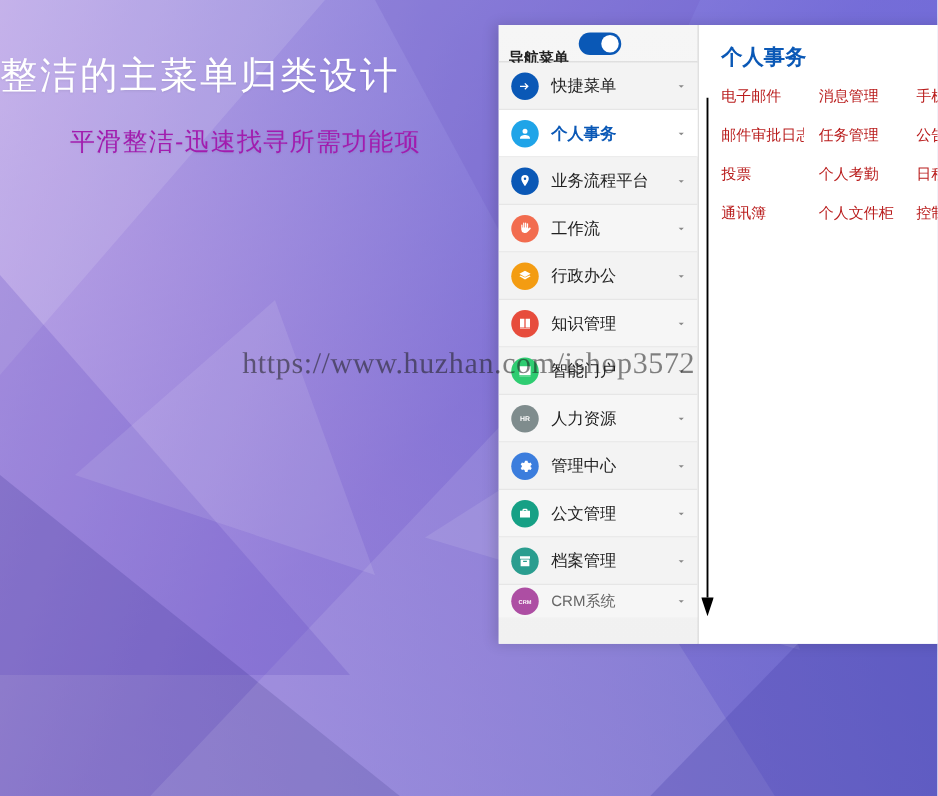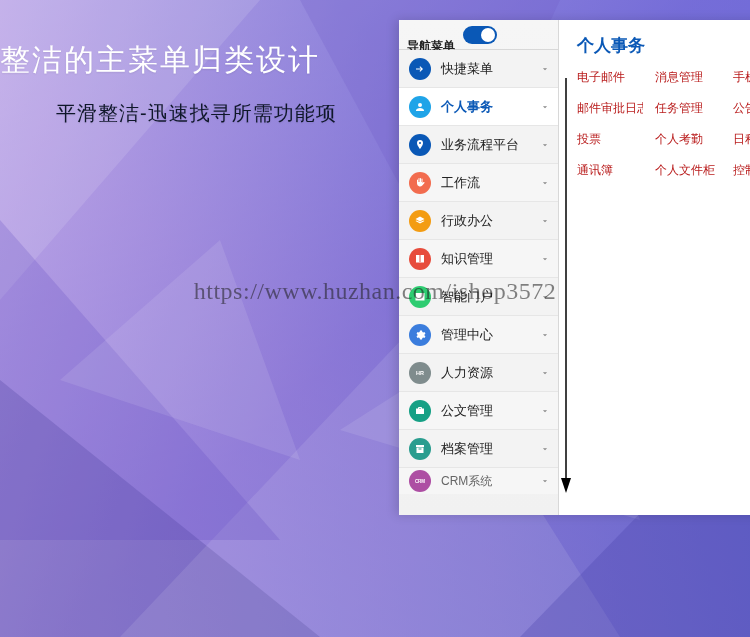--- a/index.html
+++ b/index.html
@@ -12,21 +12,21 @@
       linear-gradient(45deg, #cdb4ea 0%, #a18ad8 40%, #6d6ed0 70%, #6a6edc 100%);
   }
   .bg svg { width: 100%; height: 100%; display: block; }
   .headline {
     position: absolute; left: 0px; top: 40px;
     color: #fff; font-size: 30px; letter-spacing: 2px; font-weight: 400;
     text-shadow: 0 1px 2px rgba(0,0,0,.08);
   }
   .subline {
     position: absolute; left: 56px; top: 100px;
-    color: #0f172a; font-size: 20px; letter-spacing: 1px; font-weight: 300;
+    color: #a21caf; font-size: 20px; letter-spacing: 1px; font-weight: 300;
     text-shadow: 0 1px 2px rgba(0,0,0,.08);
   }
   .panel {
     position: absolute; left: 399px; top: 20px; width: 400px; height: 495px;
     background: #fafafa;
     box-shadow: -3px 0 10px rgba(0,0,0,.15);
     display: flex;
   }
   
   .nav-col {
@@ -205,39 +205,39 @@
             </svg>
           </span>
           <span>智能门户</span>
           <span class="chev">
             <svg viewBox="0 0 24 24">
               <path fill="currentColor" d="M7 10l5 5 5-5z"></path>
             </svg>
           </span>
         </div>
         <div class="nav-item">
+          <span class="ic" style="background: rgb(127, 140, 141);">
+            <svg viewBox="0 0 24 24">
+              <text x="12" y="16" text-anchor="middle" font-size="11" font-weight="700" fill="currentColor" font-family="Arial">HR</text>
+            </svg>
+          </span>
+          <span>人力资源</span>
+          <span class="chev">
+            <svg viewBox="0 0 24 24">
+              <path fill="currentColor" d="M7 10l5 5 5-5z"></path>
+            </svg>
+          </span>
+        </div>
+        <div class="nav-item">
           <span class="ic" style="background: rgb(59, 125, 221);">
             <svg viewBox="0 0 24 24">
               <path fill="currentColor" d="M12 8a4 4 0 1 0 4 4 4 4 0 0 0-4-4zm9 4a7 7 0 0 0-.1-1l2-1.6-2-3.4-2.4 1a7 7 0 0 0-1.8-1L16 3h-4l-.7 2.9a7 7 0 0 0-1.8 1l-2.4-1-2 3.4L7 11a7 7 0 0 0 0 2l-2 1.6 2 3.4 2.4-1a7 7 0 0 0 1.8 1L12 21h4l.7-2.9a7 7 0 0 0 1.8-1l2.4 1 2-3.4-2-1.6a7 7 0 0 0 .1-1z"></path>
             </svg>
           </span>
           <span>管理中心</span>
-          <span class="chev">
-            <svg viewBox="0 0 24 24">
-              <path fill="currentColor" d="M7 10l5 5 5-5z"></path>
-            </svg>
-          </span>
-        </div>
-        <div class="nav-item">
-          <span class="ic" style="background: rgb(127, 140, 141);">
-            <svg viewBox="0 0 24 24">
-              <text x="12" y="16" text-anchor="middle" font-size="11" font-weight="700" fill="currentColor" font-family="Arial">HR</text>
-            </svg>
-          </span>
-          <span>人力资源</span>
           <span class="chev">
             <svg viewBox="0 0 24 24">
               <path fill="currentColor" d="M7 10l5 5 5-5z"></path>
             </svg>
           </span>
         </div>
         <div class="nav-item">
           <span class="ic" style="background: rgb(22, 160, 133);">
             <svg viewBox="0 0 24 24">
               <path fill="currentColor" d="M10 4h4a2 2 0 0 1 2 2v1h4v11H4V7h4V6a2 2 0 0 1 2-2zm0 3h4V6h-4z"></path>

